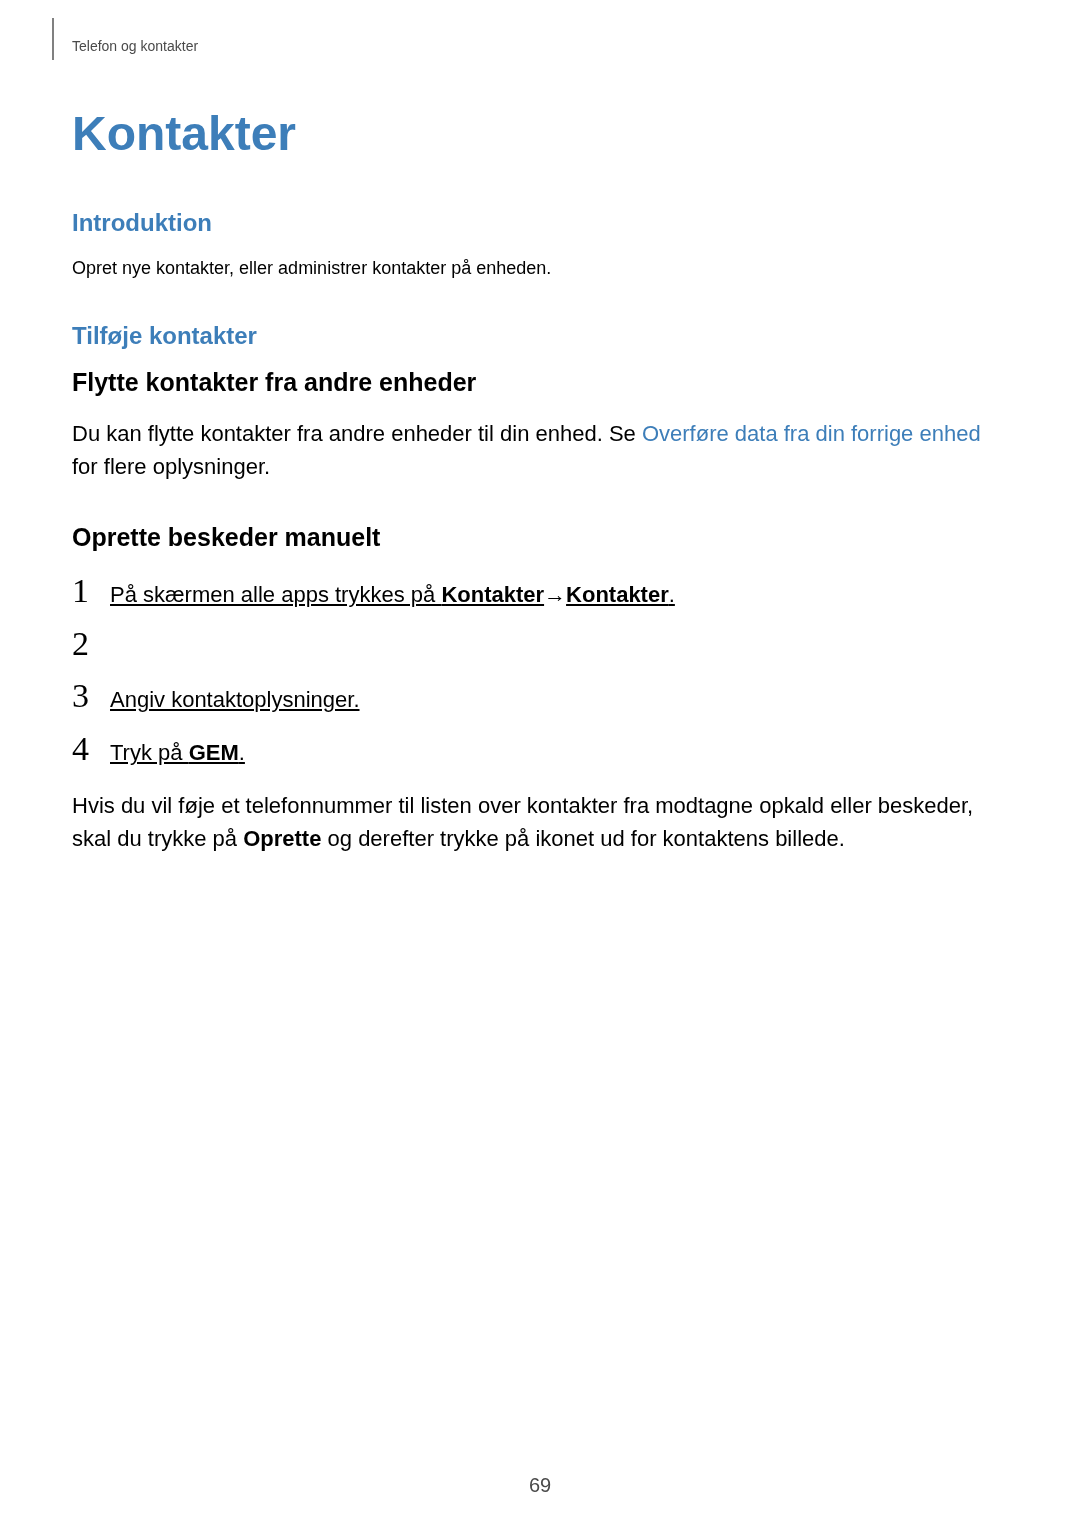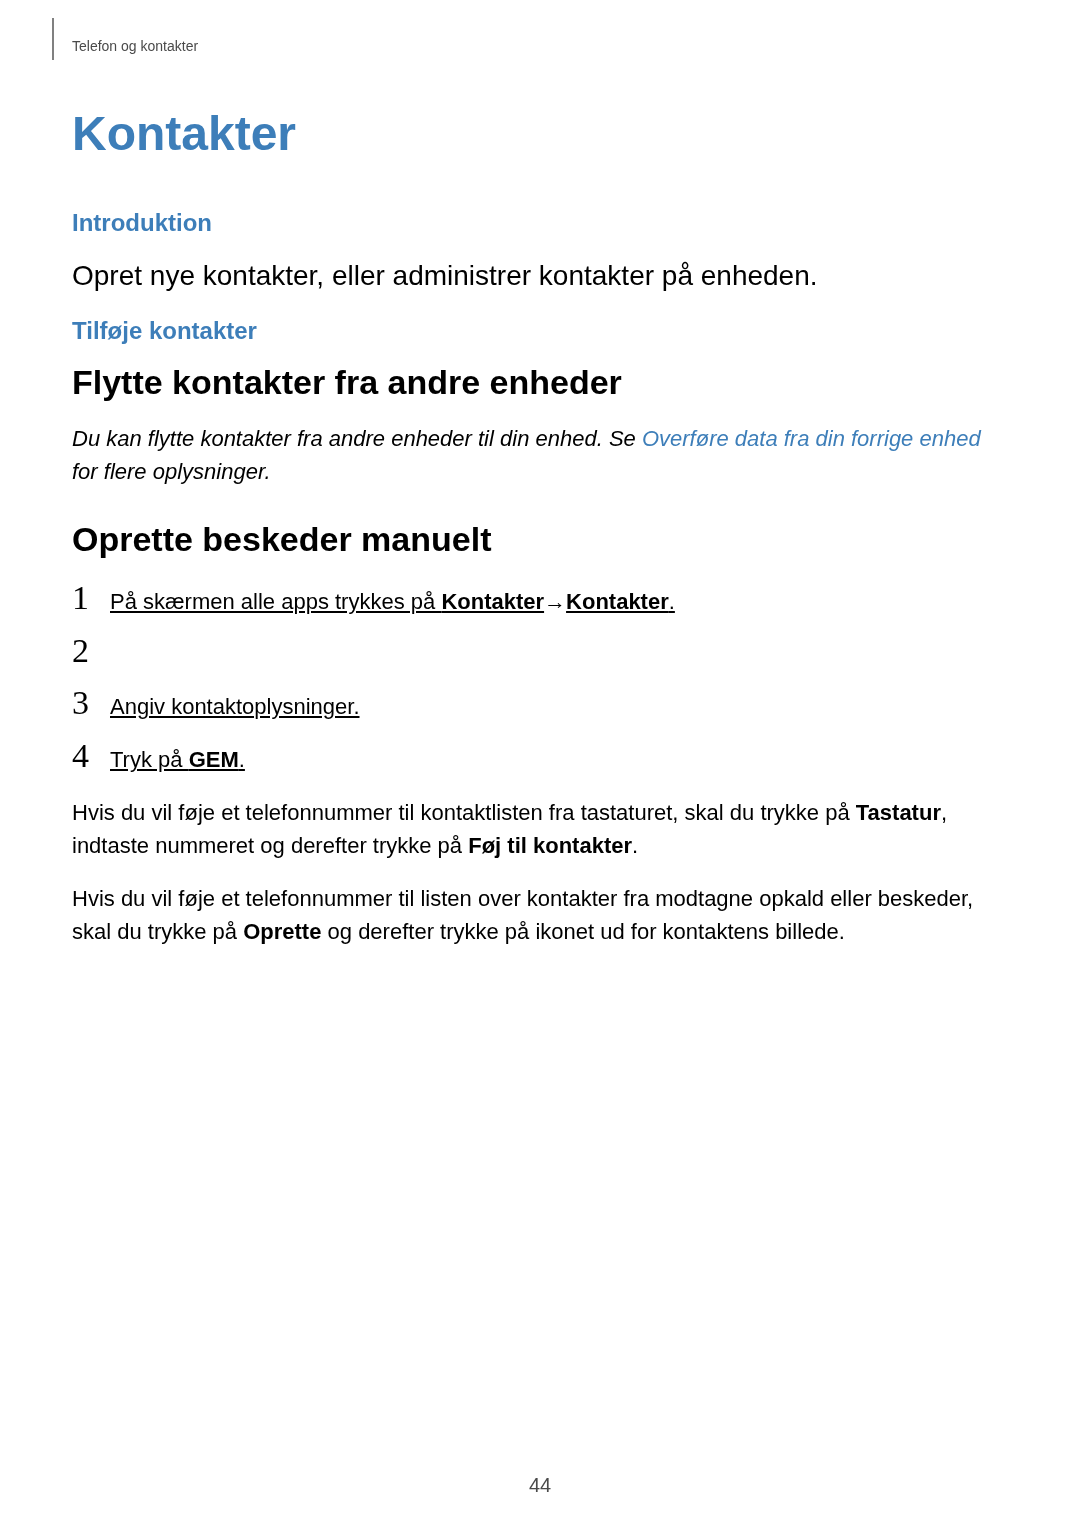--- a/index.html
+++ b/index.html
@@ -38,37 +38,36 @@
       color: #3d7eb9;
       margin-bottom: 48px;
     }
     .section-title {
       font-size: 24px;
       font-weight: bold;
       color: #3d7eb9;
       margin-bottom: 18px;
     }
     .body-text {
-      font-size: 28px;
+      font-size: 18px;
       color: #000000;
       line-height: 1.5;
-      margin-bottom: 20px;
+      margin-bottom: 40px;
     }
     .subsection-title {
-      font-size: 34px;
+      font-size: 25px;
       font-weight: bold;
       color: #000000;
       margin-bottom: 20px;
     }
     .body-text-nomargin {
       font-size: 22px;
       color: #000000;
       line-height: 1.5;
-      margin-bottom: 32px;
-      font-style: italic;
+      margin-bottom: 40px;
     }
     .link-text {
       color: #3d7eb9;
     }
     .numbered-list {
       margin-bottom: 20px;
     }
     .list-item {
       display: flex;
       align-items: baseline;
@@ -150,22 +149,19 @@
     </div>
 
     <div class="list-item">
       <div class="list-number">4</div>
       <div class="list-text">
         <span>Tryk på </span><span class="bold">GEM</span><span>.</span>
       </div>
     </div>
   </div>
 
-  <p class="para">
-    <span>Hvis du vil føje et telefonnummer til kontaktlisten fra tastaturet, skal du trykke på </span><span class="bold">Tastatur</span><span>, indtaste nummeret og derefter trykke på </span><span class="bold">Føj til kontakter</span><span>.</span>
-  </p>
 
   <p class="para">
     <span>Hvis du vil føje et telefonnummer til listen over kontakter fra modtagne opkald eller beskeder, skal du trykke på </span><span class="bold">Oprette</span><span> og derefter trykke på ikonet ud for kontaktens billede.</span>
   </p>
 </div>
 
-<div class="page-number">44</div>
+<div class="page-number">69</div>
 
 </body></html>

